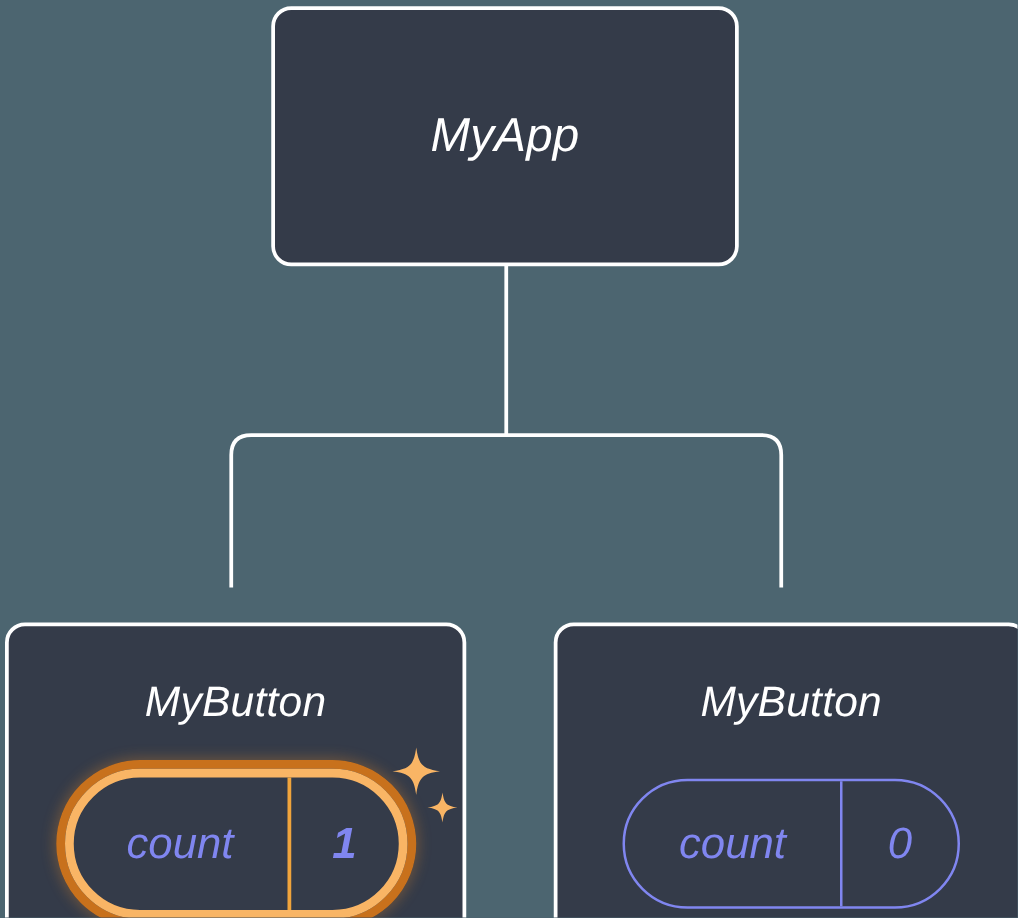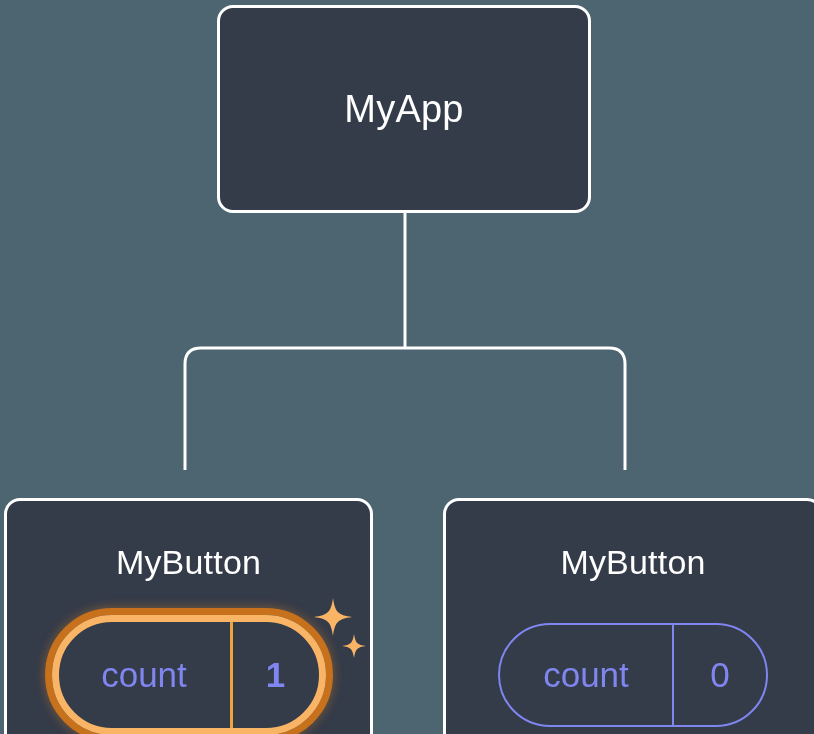--- a/index.html
+++ b/index.html
@@ -37,20 +37,21 @@
   .node {
     position: absolute;
     z-index: 2;
     box-sizing: border-box;
     background: #343b49;
     border: 3px solid #ffffff;
     border-radius: 16px;
     display: flex;
     flex-direction: column;
     align-items: center;
+    font-style: italic;
   }
 
   .node-title {
     color: #ffffff;
     font-weight: 400;
     letter-spacing: 0.2px;
     white-space: nowrap;
     user-select: none;
   }
 

